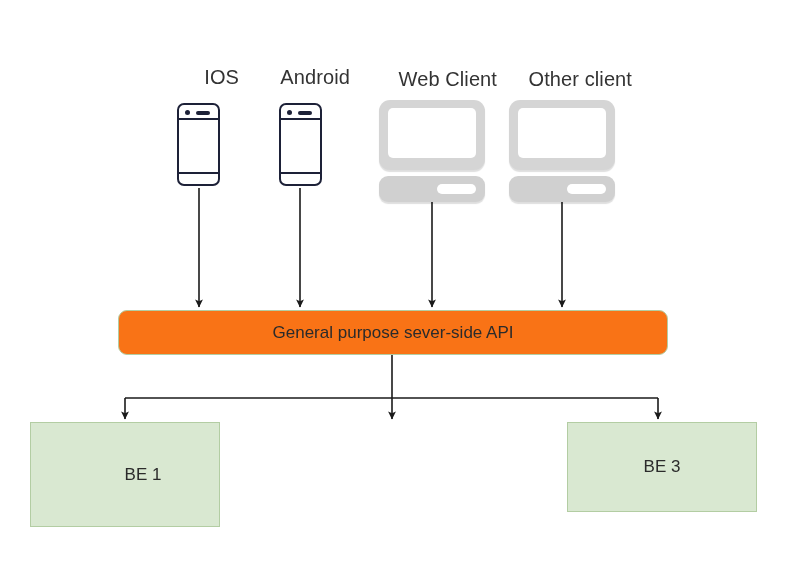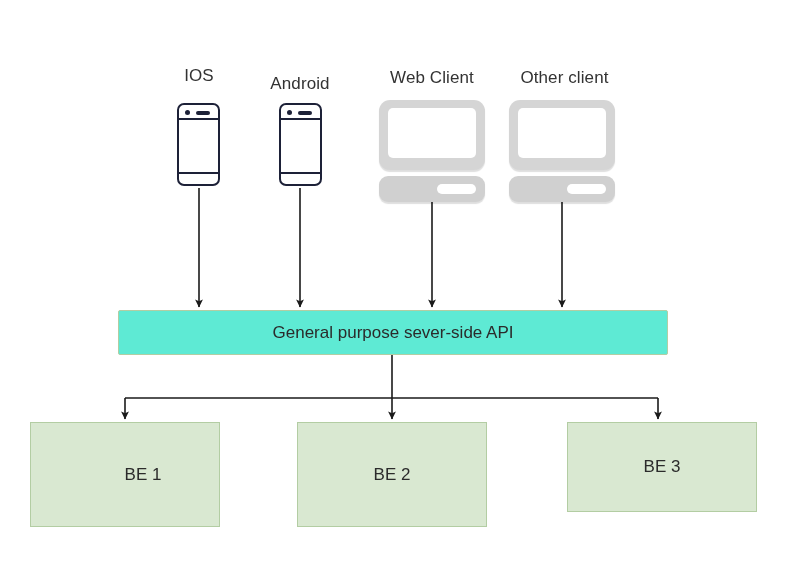--- a/index.html
+++ b/index.html
@@ -14,23 +14,23 @@
     position: relative;
     width: 800px;
     height: 566px;
     background: #ffffff;
     overflow: hidden;
   }
 
   
   .client-label {
     position: absolute;
-    font-size: 17px;
+    font-size: 20px;
     color: #333333;
-    text-align: center;
+    text-align: right;
     white-space: nowrap;
     letter-spacing: 0.1px;
   }
 
   
   .phone {
     position: absolute;
     box-sizing: border-box;
     border: 2.5px solid #1d2138;
     border-radius: 7px;
@@ -89,23 +89,23 @@
   .desk-pad {
     position: absolute;
     background: #ffffff;
     border-radius: 6px;
   }
 
   
   .api-box {
     position: absolute;
     box-sizing: border-box;
-    background: #5eead4;
+    background: #f97316;
     border: 1.5px solid #b3cda3;
-    border-radius: 2px;
+    border-radius: 9px;
     display: flex;
     align-items: center;
     justify-content: center;
   }
   .api-box-label {
     font-size: 17px;
     color: #2b2b2b;
     white-space: nowrap;
   }
   .be-box {
@@ -152,21 +152,21 @@
 
     <line x1="392" y1="355" x2="392" y2="398" stroke="#1a1a1a" stroke-width="1.6"></line>
     <line x1="125" y1="398" x2="658" y2="398" stroke="#1a1a1a" stroke-width="1.6"></line>
 
     <line x1="125" y1="398" x2="125" y2="419" stroke="#1a1a1a" stroke-width="1.6" marker-end="url(#arrowhead)"></line>
     <line x1="392" y1="398" x2="392" y2="419" stroke="#1a1a1a" stroke-width="1.6" marker-end="url(#arrowhead)"></line>
     <line x1="658" y1="398" x2="658" y2="419" stroke="#1a1a1a" stroke-width="1.6" marker-end="url(#arrowhead)"></line>
   </svg>
 
   <div class="client-label" style="left:159px; top:66px; width:80px;">IOS</div>
-  <div class="client-label" style="left:250px; top:66px; width:100px;margin-top:8px;">Android</div>
+  <div class="client-label" style="left:250px; top:66px; width:100px;">Android</div>
   <div class="client-label" style="left:497px; top:68px; width:135px;">Other client</div>
   <div class="client-label" style="left:367px; top:68px; width:130px;">Web Client</div>
 
   <div class="phone" style="left:177px; top:103px; width:43px; height:83px;">
     <div class="phone-topbar">
       <div class="phone-cam"></div>
       <div class="phone-speaker"></div>
     </div>
     <div class="phone-botbar"></div>
   </div>
@@ -198,21 +198,18 @@
   </div>
 
   <div class="api-box" style="left:118px; top:310px; width:550px; height:45px;">
     <span class="api-box-label">General purpose sever-side API</span>
   </div>
 
   <div class="be-box" style="left:30px; top:422px; width:190px; height:105px;padding-left:36px;">
     <span class="be-box-label">BE 1</span>
   </div>
 
-  <div class="be-box" style="left:297px; top:422px; width:190px; height:105px;">
-    <span class="be-box-label">BE 2</span>
-  </div>
 
   <div class="be-box" style="left:567px; top:422px; width:190px; height:90px;">
     <span class="be-box-label">BE 3</span>
   </div>
 
 </div>
 
 </body></html>

